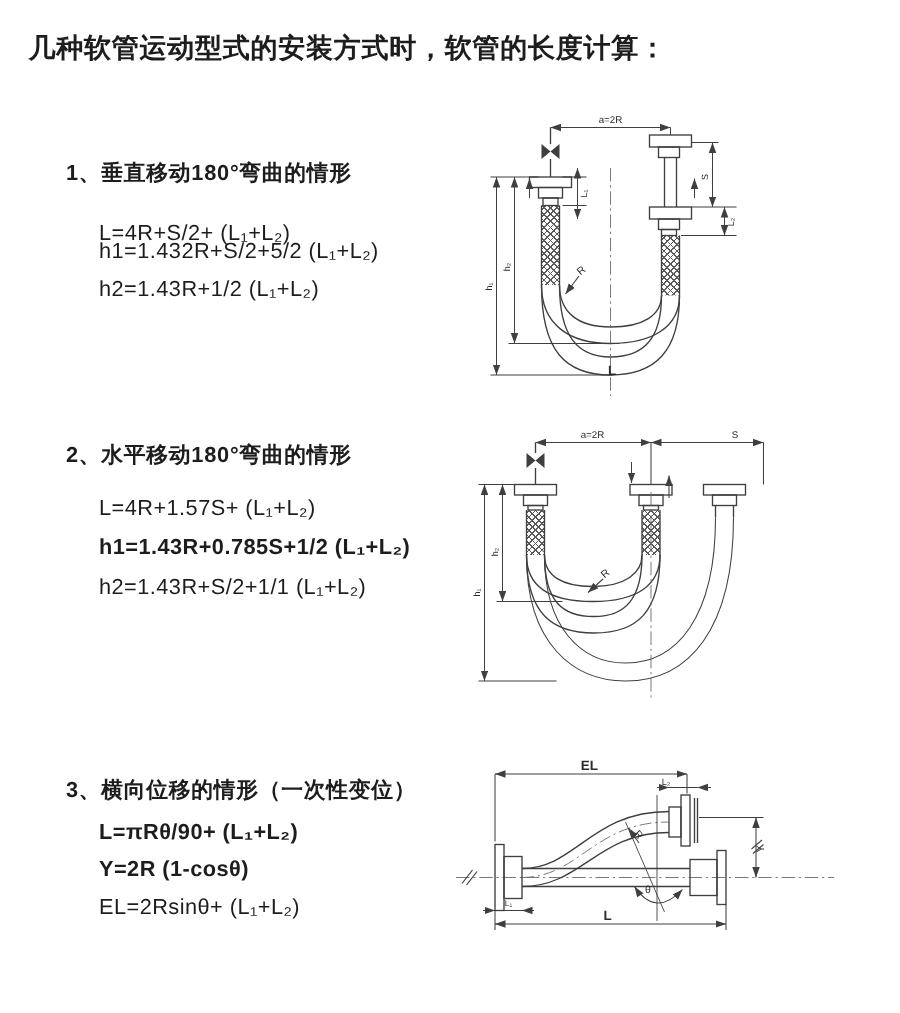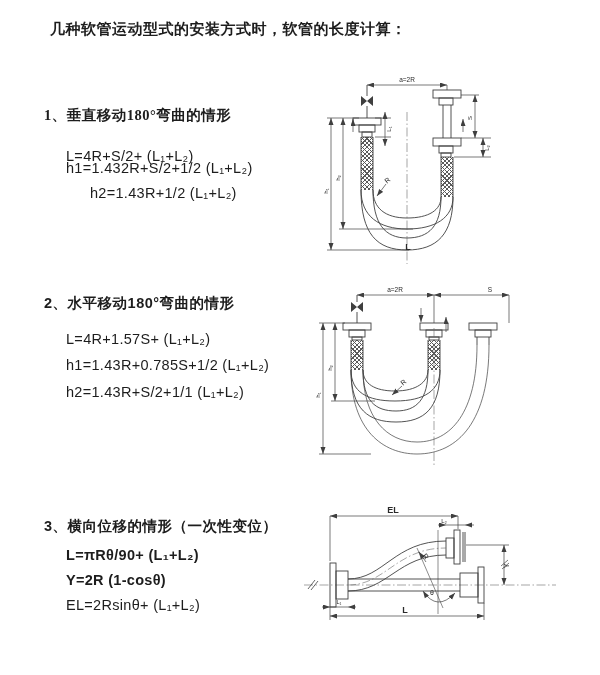--- a/index.html
+++ b/index.html
@@ -1,48 +1,48 @@
 <!DOCTYPE html>
 <html><head>
 <meta charset="utf-8">
 <style>
   html,body{margin:0;padding:0;}
   body{
     width:600px;height:675px;position:relative;background:#ffffff;overflow:hidden;
     font-family:"Liberation Sans","DejaVu Sans",sans-serif;color:#1d1d1d;
   }
   .abs{position:absolute;}
-  .page-title{left:50px;top:20px;font-size:15px;font-weight:700;letter-spacing:0.5px;}
+  .page-title{left:19px;top:20px;font-size:18px;font-weight:700;letter-spacing:0.5px;}
   .sec-heading{font-size:14.5px;font-weight:700;letter-spacing:0.5px;}
   .formula{font-size:14.5px;font-weight:500;letter-spacing:0.3px;white-space:nowrap;}
   svg{position:absolute;overflow:visible;}
   svg text{font-family:"Liberation Sans","DejaVu Sans",sans-serif;fill:#2b2b2b;}
   .hatch{
     position:absolute;
     background:
       repeating-linear-gradient(45deg,#5a5a5a 0px,#5a5a5a 0.8px,transparent 0.8px,transparent 3.1px),
       repeating-linear-gradient(-45deg,#5a5a5a 0px,#5a5a5a 0.8px,transparent 0.8px,transparent 3.1px);
   }
 </style>
 </head>
 <body>
 
 <div class="abs page-title">几种软管运动型式的安装方式时，软管的长度计算：</div>
 
 <div>
-  <div class="abs sec-heading" style="left:44px;top:106px;font-family:Liberation Serif, serif;">1、垂直移动180°弯曲的情形</div>
+  <div class="abs sec-heading" style="left:44px;top:106px;">1、垂直移动180°弯曲的情形</div>
   <div class="abs formula" style="left:66px;top:148px;">L=4R+S/2+ (L₁+L₂)</div>
-  <div class="abs formula" style="left:66px;top:160px;">h1=1.432R+S/2+1/2 (L₁+L₂)</div>
-  <div class="abs formula" style="left:66px;top:185px;margin-left:24px;">h2=1.43R+1/2 (L₁+L₂)</div>
+  <div class="abs formula" style="left:66px;top:160px;">h1=1.432R+S/2+5/2 (L₁+L₂)</div>
+  <div class="abs formula" style="left:66px;top:185px;">h2=1.43R+1/2 (L₁+L₂)</div>
 </div>
 
 <div>
   <div class="abs sec-heading" style="left:44px;top:294px;">2、水平移动180°弯曲的情形</div>
   <div class="abs formula" style="left:66px;top:331px;">L=4R+1.57S+ (L₁+L₂)</div>
-  <div class="abs formula" style="left:66px;top:357px;">h1=1.43R+0.785S+1/2 (L₁+L₂)</div>
+  <div class="abs formula" style="left:66px;top:357px;font-weight:bold;">h1=1.43R+0.785S+1/2 (L₁+L₂)</div>
   <div class="abs formula" style="left:66px;top:384px;">h2=1.43R+S/2+1/1 (L₁+L₂)</div>
 </div>
 
 <div>
   <div class="abs sec-heading" style="left:44px;top:517px;">3、横向位移的情形（一次性变位）</div>
   <div class="abs formula" style="left:66px;top:547px;font-weight:bold;">L=πRθ/90+ (L₁+L₂)</div>
   <div class="abs formula" style="left:66px;top:572px;font-weight:bold;">Y=2R (1-cosθ)</div>
   <div class="abs formula" style="left:66px;top:597px;">EL=2Rsinθ+ (L₁+L₂)</div>
 </div>
 

